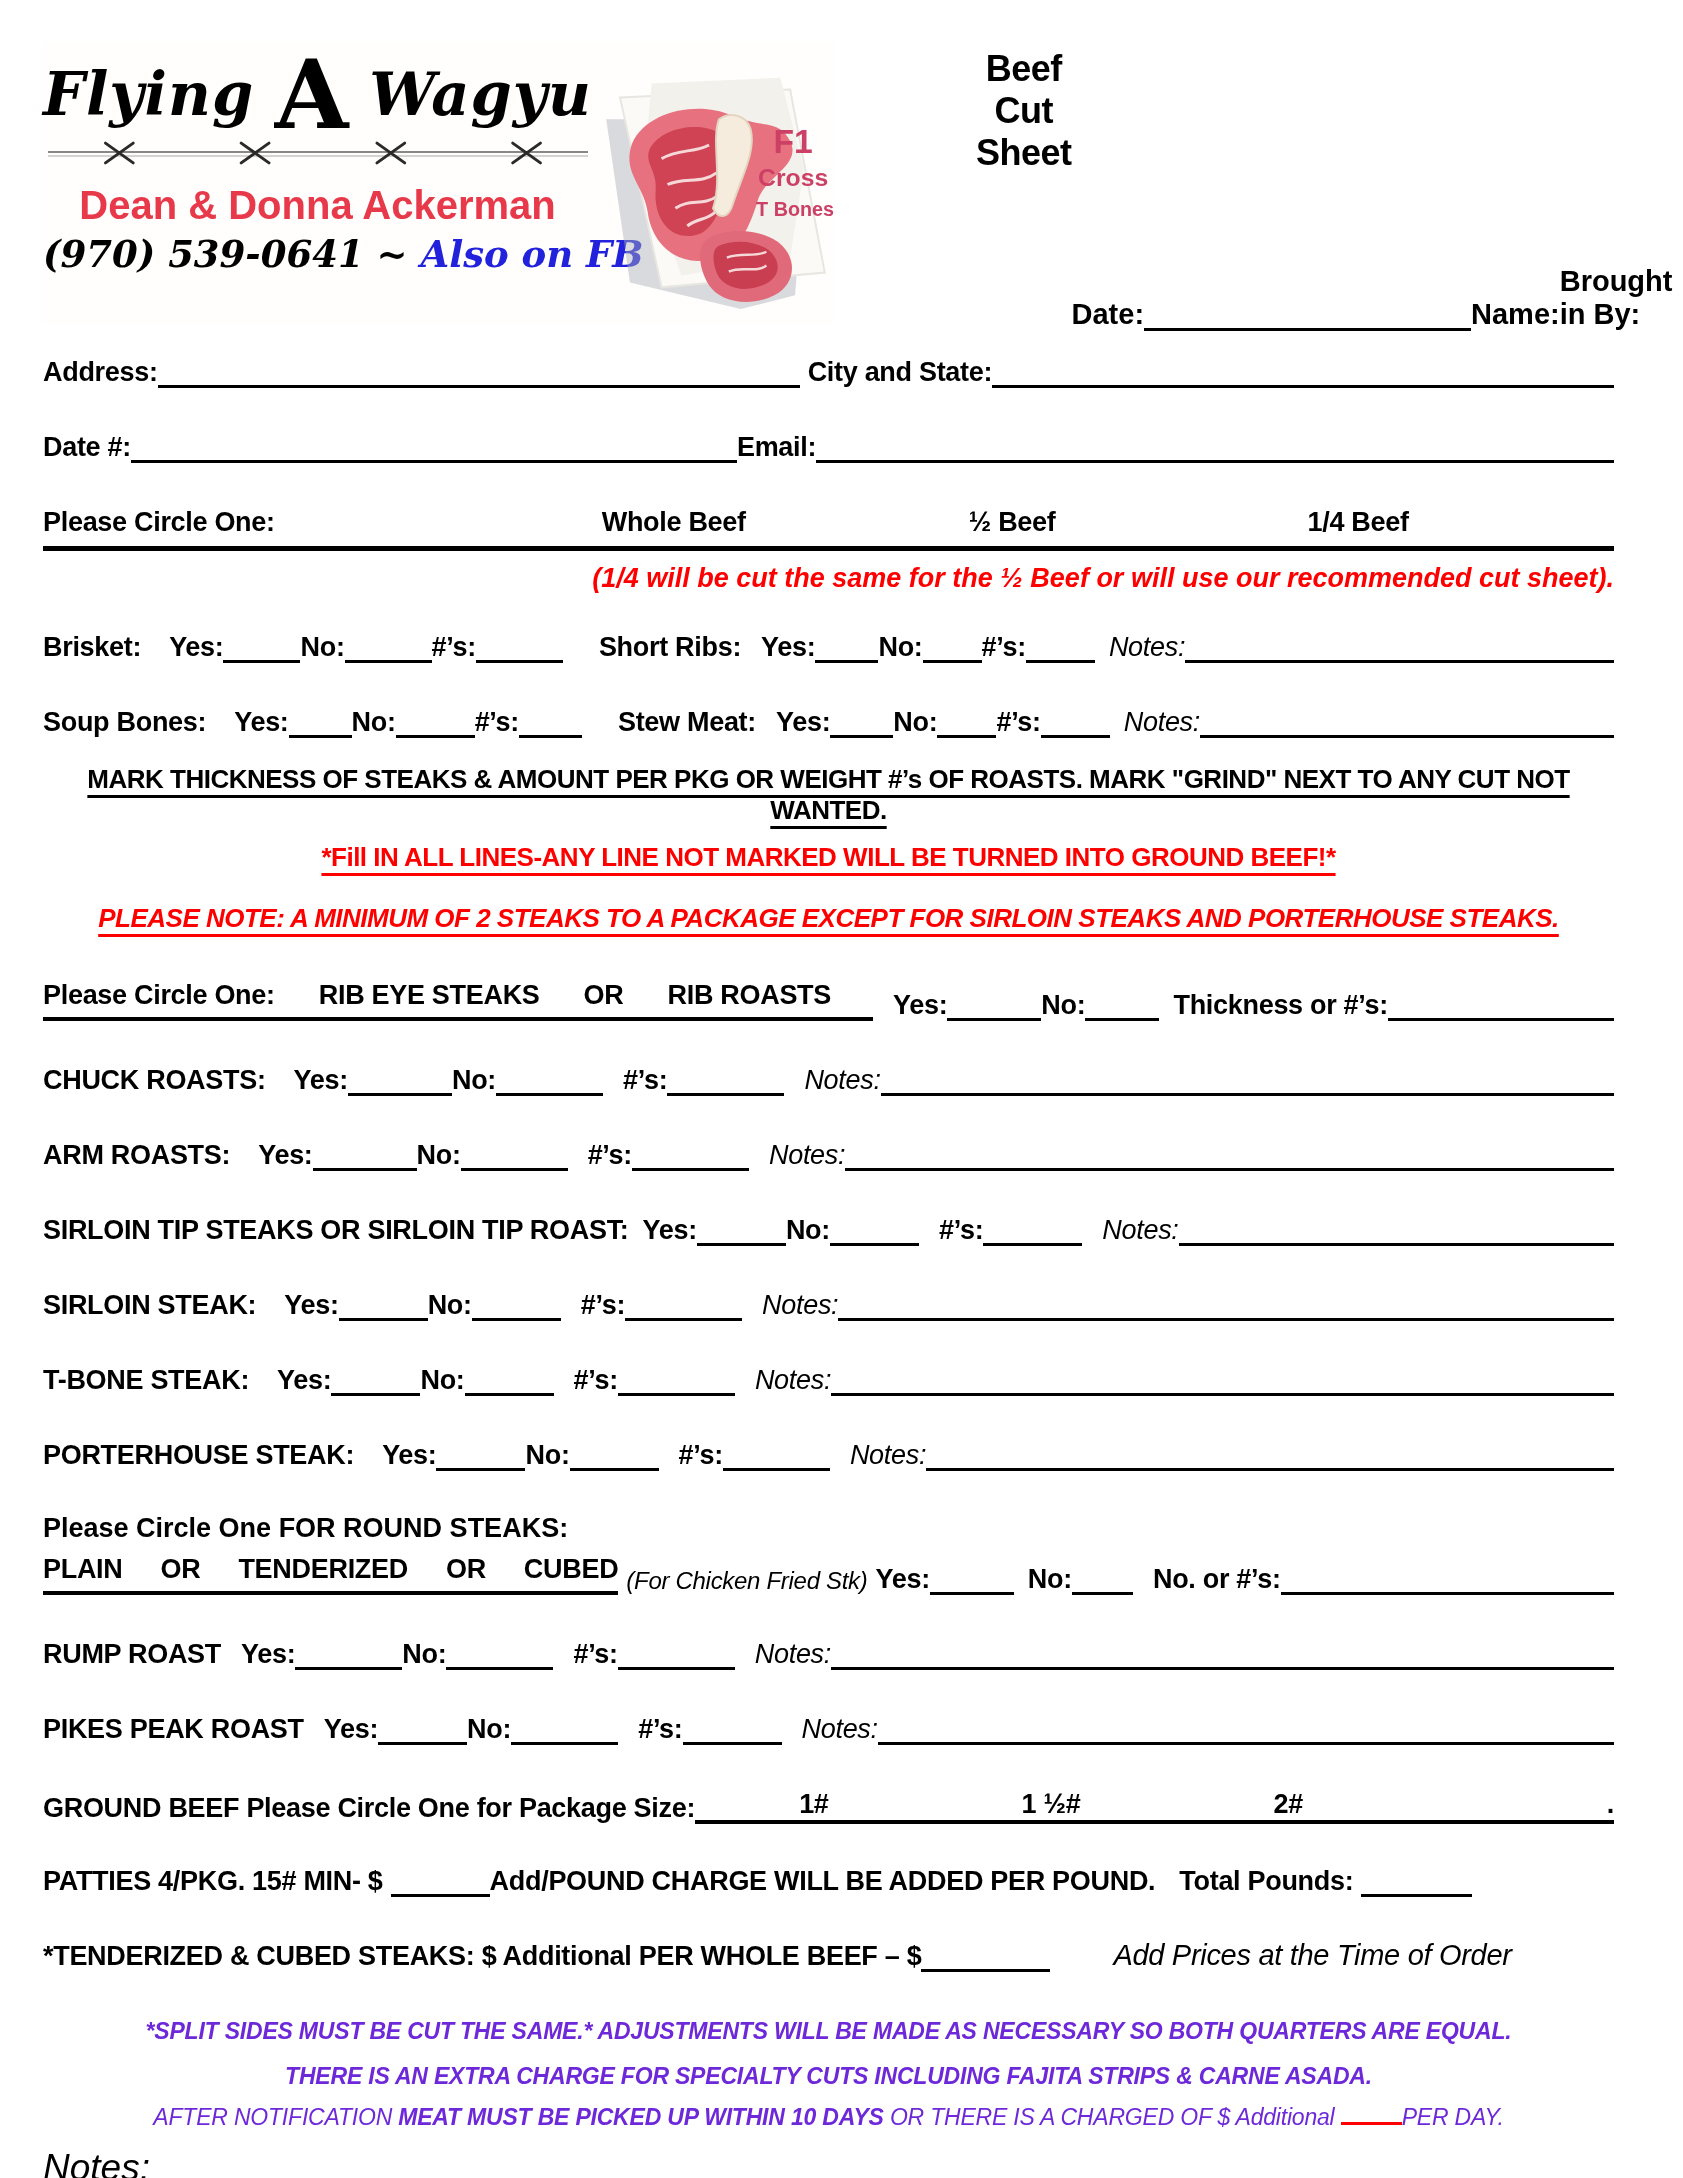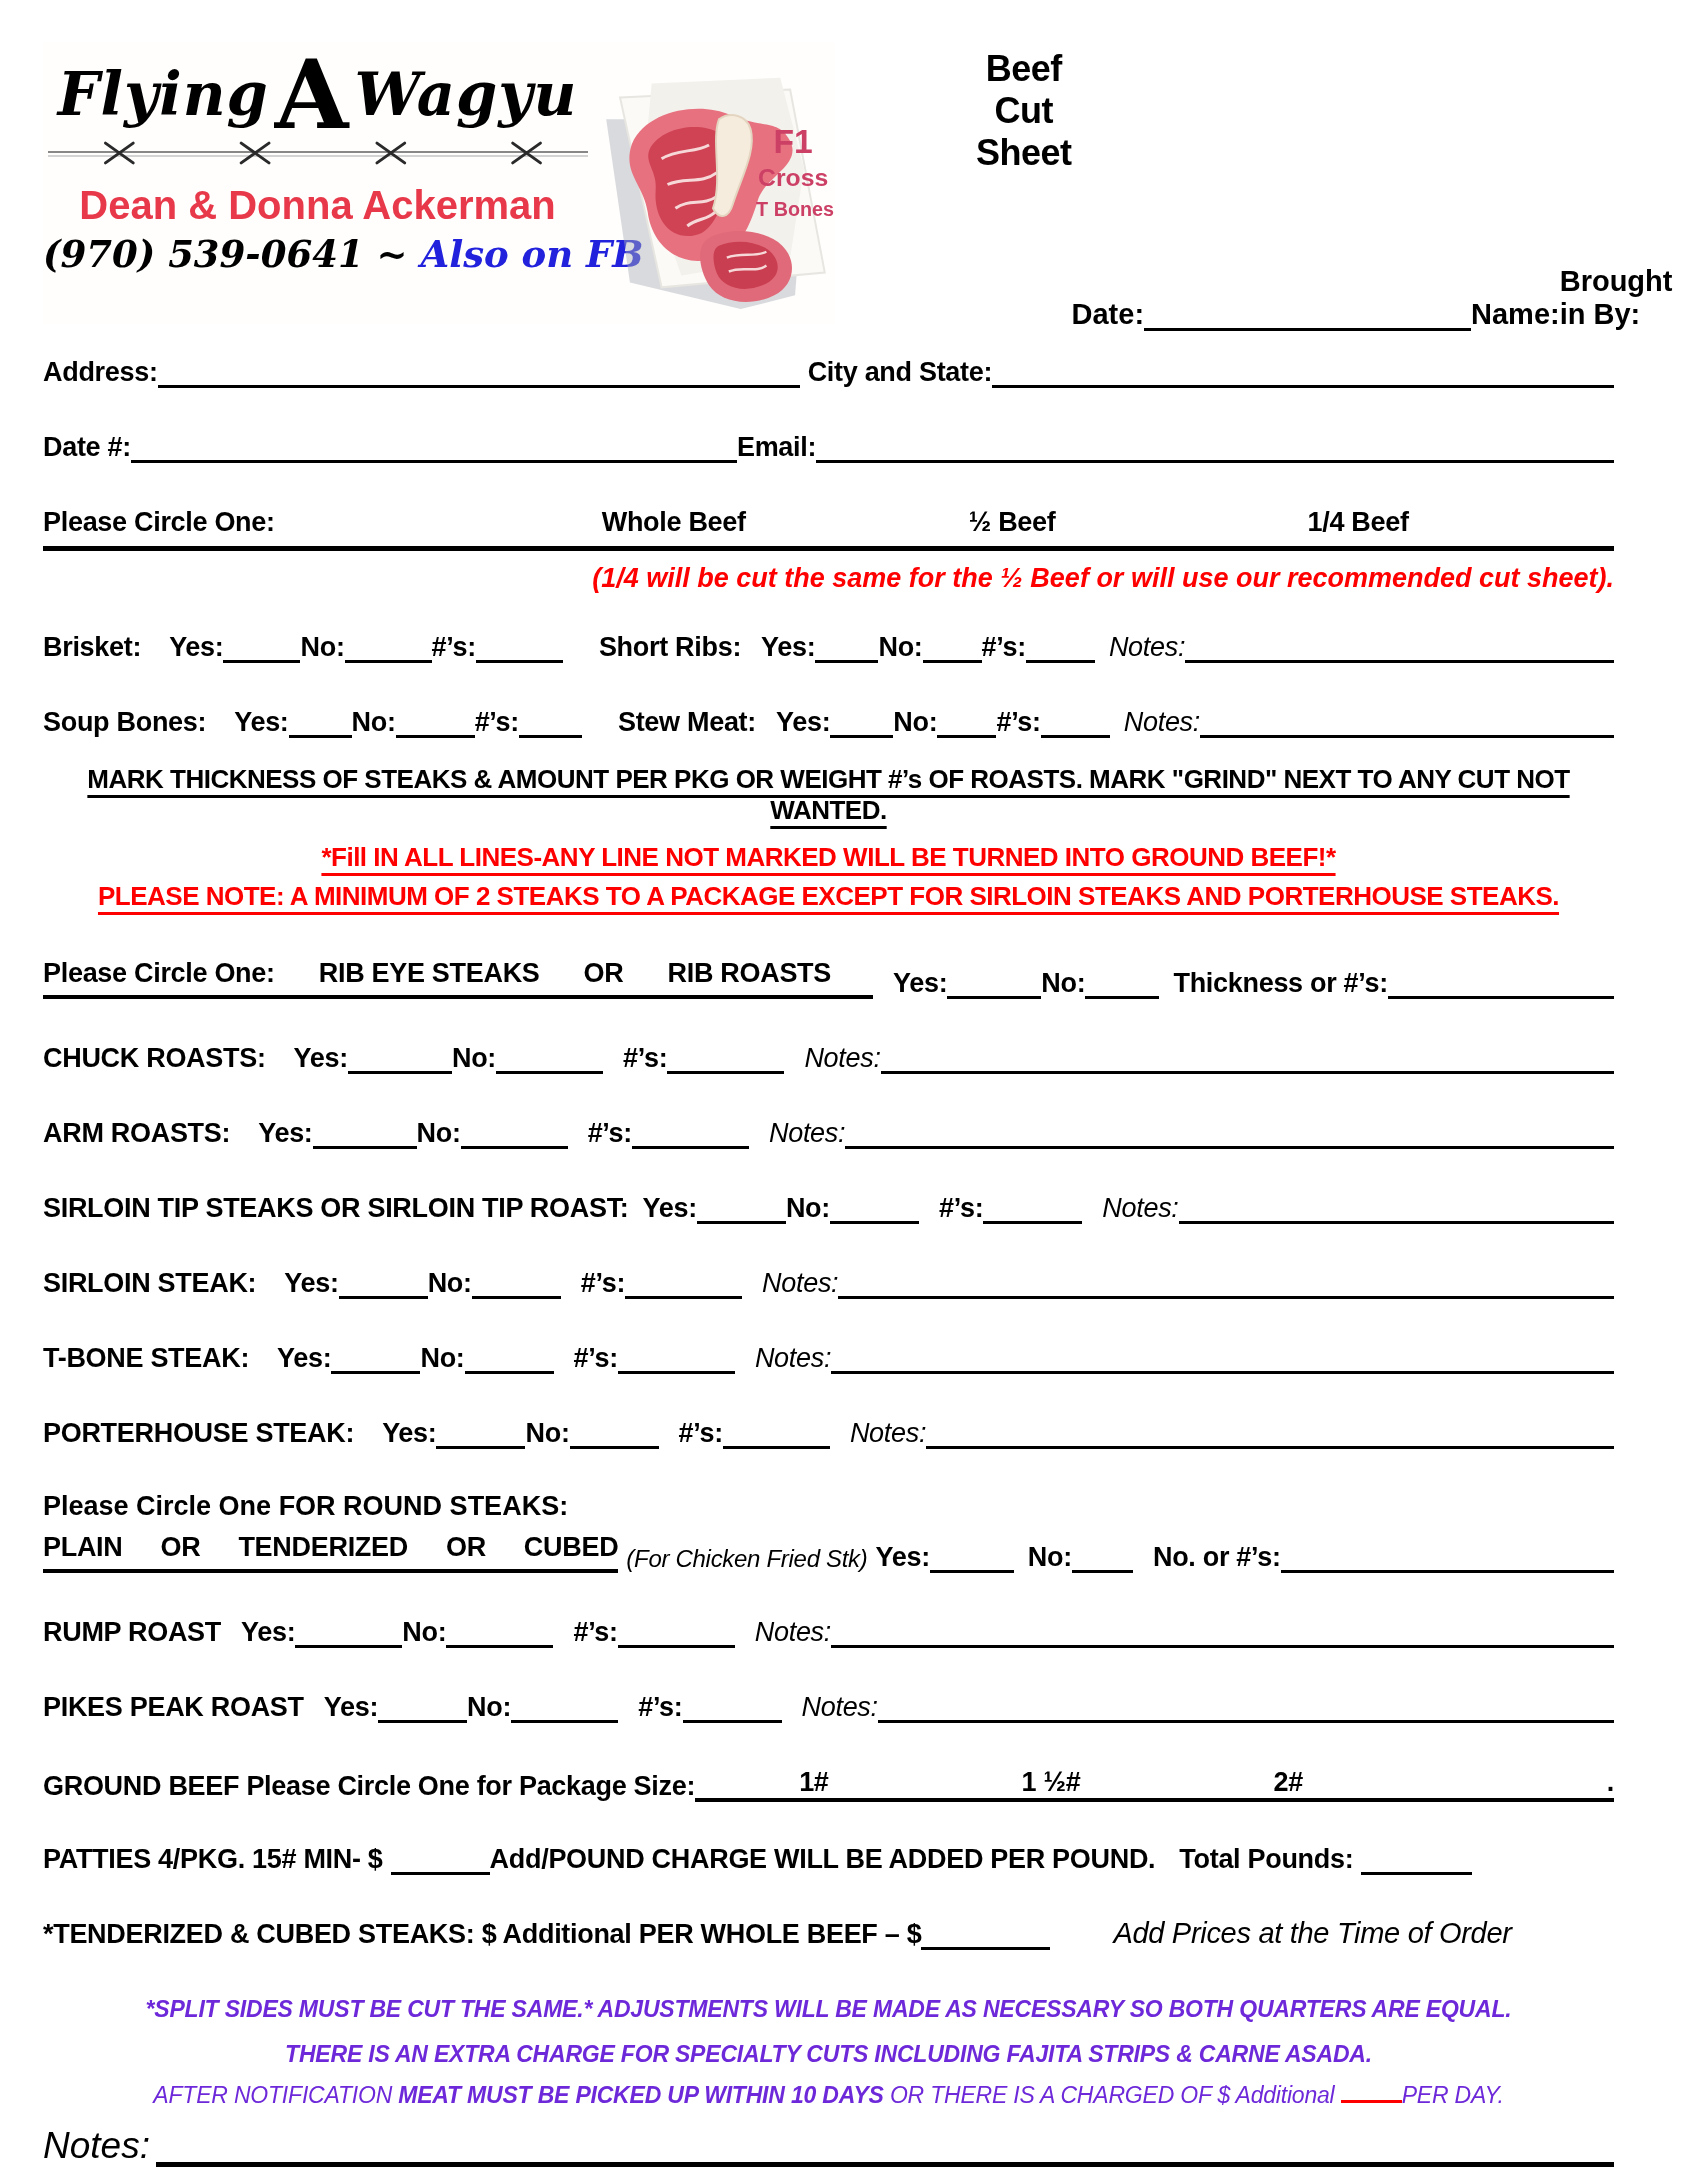--- a/index.html
+++ b/index.html
@@ -5,21 +5,21 @@
   * { box-sizing: border-box; margin: 0; padding: 0; }
   html, body { width: 1683px; background: #ffffff; color: #000; }
   body { font-family: "Liberation Sans", sans-serif; }
   .sheet { position: relative; width: 1683px; height: 2178px; background: #fff; overflow: hidden; }
   .main { margin: 0 69px 0 43px; }
 
   
   .header { display: flex; margin-top: 42px; height: 289px; }
   .logo-box { width: 792px; height: 282px; background: #fffefd; position: relative; flex: 0 0 auto; }
   .logo-left { width: 549px; text-align: center; }
-  .brand-line { display: flex; justify-content: center; align-items: center; margin-top: 18px; white-space: nowrap; }
+  .brand-line { display: flex; justify-content: space-between; align-items: center; margin-top: 18px; white-space: nowrap; }
   .script { font-family: "DejaVu Serif", serif; font-style: italic; font-weight: 700; font-size: 59px; letter-spacing: 1px; }
   .brand-a { font-family: "DejaVu Serif", serif; font-weight: 700; font-size: 95px; line-height: 69px; margin: 0 6px; }
   .wire { margin-top: 10px; }
   .owners { color: #e8394a; font-weight: 700; font-size: 40px; letter-spacing: 0px; margin-top: 12px; }
   .phoneline { font-family: "DejaVu Serif", serif; font-style: italic; font-weight: 700; font-size: 37px; margin-top: 4px; white-space: nowrap; }
   .fb { color: #2222dd; }
   .meat { position: absolute; right: 0; top: 8px; }
 
   .hdr-right { flex: 1 1 auto; padding-left: 22px; display: flex; flex-direction: row; }
   .hdr-title { text-align: center; padding-left: 119px; font-weight: 700; font-size: 36px; letter-spacing: -0.5px; margin-top: 6px; }
@@ -42,21 +42,21 @@
 
   .circle-row { margin-top: 44px; border-bottom: 5px solid #000; padding-bottom: 8px; }
   .beef-note { margin-top: 12px; text-align: right; color: #ff0000; font-style: italic; font-weight: 700; font-size: 27px; }
 
   .dual-row1 { margin-top: 38px; }
   .dual-row2 { margin-top: 44px; }
 
   .instr { text-align: center; font-size: 26px; letter-spacing: -0.5px; }
   .instr1 { margin-top: 26px; font-weight: 700; text-decoration: underline; text-decoration-thickness: 3px; text-underline-offset: 7px; }
   .instr2 { margin-top: 16px; color: #ff0000; font-weight: 700; text-decoration: underline; text-decoration-thickness: 3px; text-underline-offset: 7px; }
-  .instr3 { margin-top: 8px; color: #ff0000; font-weight: 700; text-decoration: underline; text-decoration-thickness: 3px; text-underline-offset: 7px; }
+  .instr3 { margin-top: 30px; color: #ff0000; font-weight: 700; font-style: italic; text-decoration: underline; text-decoration-thickness: 3px; text-underline-offset: 7px; }
 
   .ribeye-row { margin-top: 46px; }
   .ul-group { border-bottom: 4px solid #000; padding-bottom: 6px; display: inline-flex; align-items: baseline; }
 
   .cut-row { margin-top: 44px; }
   .round-heading { margin-top: 42px; font-weight: 700; font-size: 27px; }
   .round-row { margin-top: 10px; }
 
   .gb-row { margin-top: 44px; }
   .gb-line { flex: 1 1 auto; border-bottom: 4px solid #000; display: flex; align-items: flex-end; font-weight: 700; padding-bottom: 0px; }

